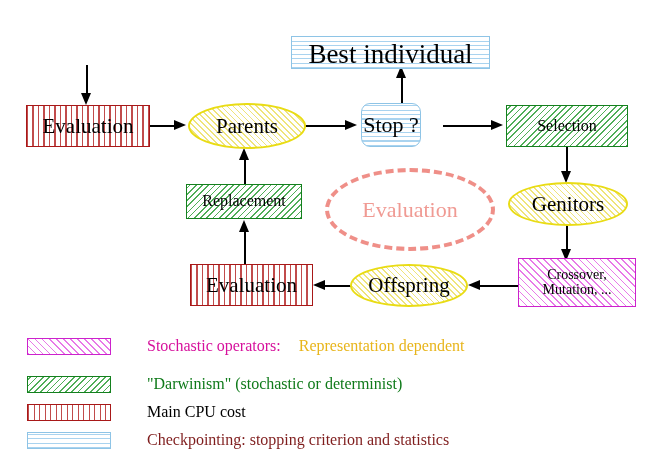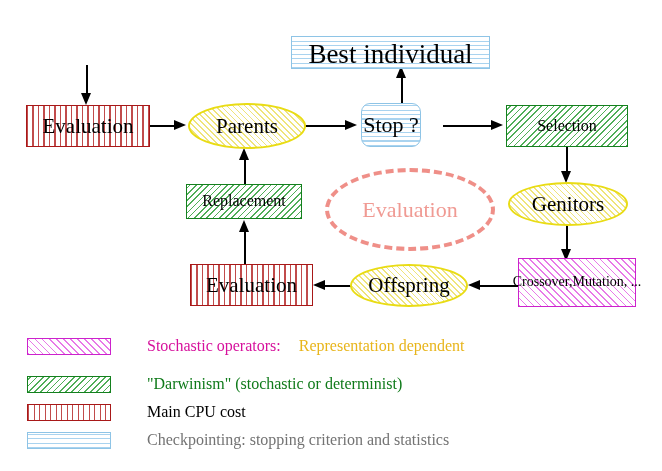--- a/index.html
+++ b/index.html
@@ -130,21 +130,21 @@
   }
   .legend-text {
     margin-left: 36px;
     font-size: 16px;
     white-space: nowrap;
   }
   .c-magenta { color: #d6119c; }
   .c-gold    { color: #e8b51b; }
   .c-green   { color: #0f7a1a; }
   .c-red     { color: #000000; }
-  .c-lblue   { color: #737373; }
+  .c-lblue   { color: #7f1d1d; }
 </style>
 </head>
 <body>
 
 <div id="canvas">
 
   <div class="line-v" style="left:86px; top:65px; height:30px;"></div>
   <div class="arrow arrow-d" style="left:81px; top:93px;"></div>
 
   <div class="line-h" style="left:150px; top:125px; width:28px;"></div>
@@ -195,21 +195,21 @@
   </div>
 
   <div class="node fill-green" style="left:506px; top:105px; width:122px; height:42px; font-size:16px;">
     <span class="lbl">Selection</span>
   </div>
 
   <div class="node fill-yellow-ellipse" style="left:508px; top:182px; width:120px; height:44px; font-size:21px;">
     <span class="lbl">Genitors</span>
   </div>
 
-  <div class="node fill-magenta" style="left:518px; top:258px; width:118px; height:49px; font-size:14px; flex-direction:row; justify-content:center;">
+  <div class="node fill-magenta" style="left:518px; top:258px; width:118px; height:49px; font-size:14px; flex-direction:column; justify-content:center;">
     <span class="lbl">Crossover,</span>
     <span class="lbl">Mutation, ...</span>
   </div>
 
   <div class="node fill-yellow-ellipse" style="left:350px; top:264px; width:118px; height:43px; font-size:21px;justify-content:center;">
     <span class="lbl">Offspring</span>
   </div>
 
   <div class="node fill-red" style="left:190px; top:264px; width:123px; height:42px; font-size:21px;">
     <span class="lbl">Evaluation</span>

